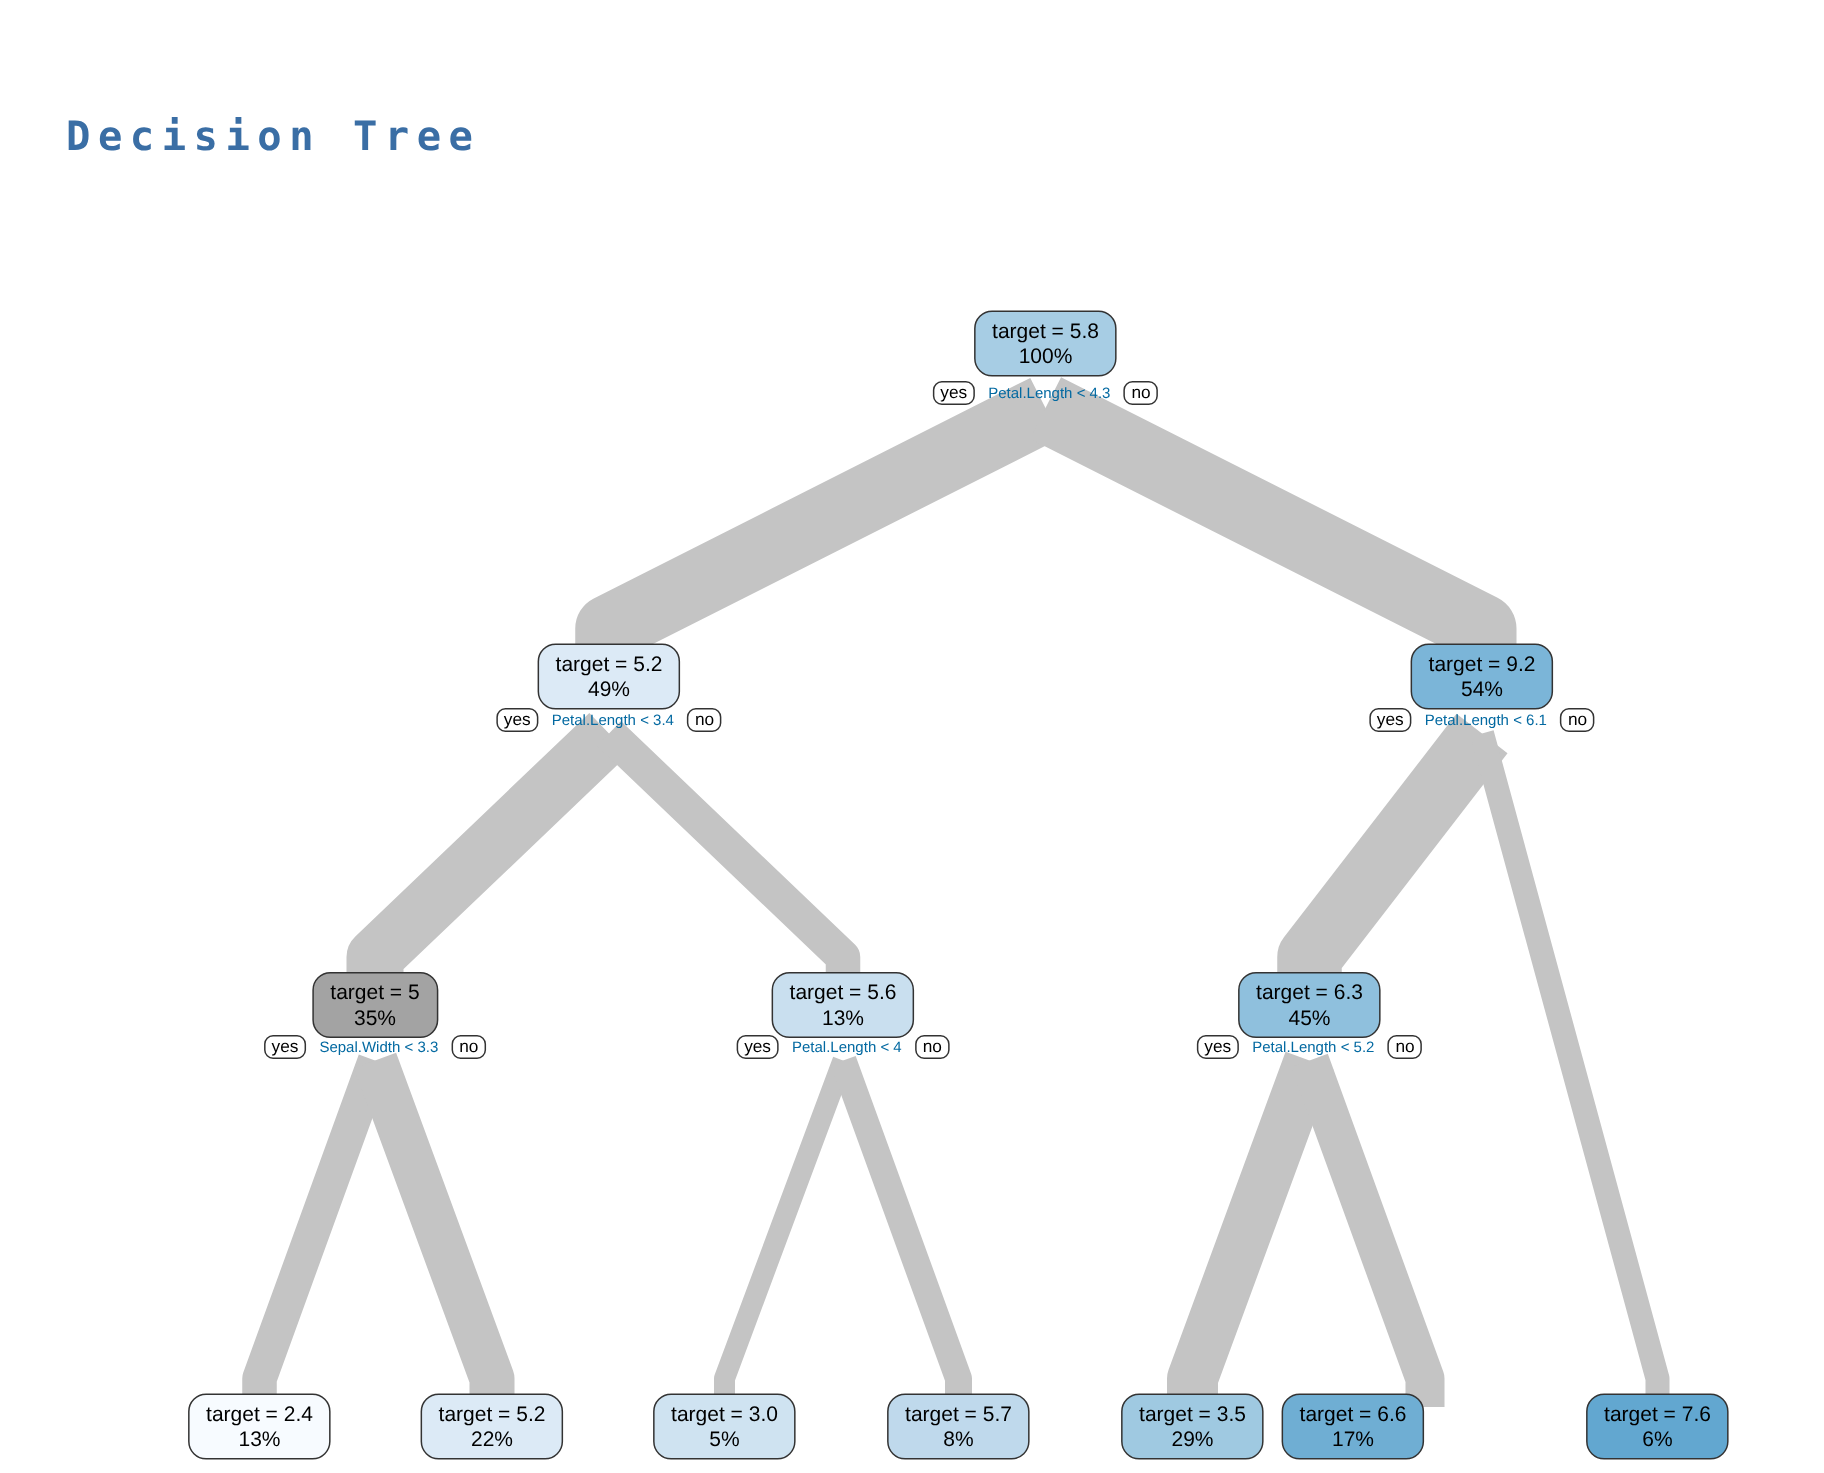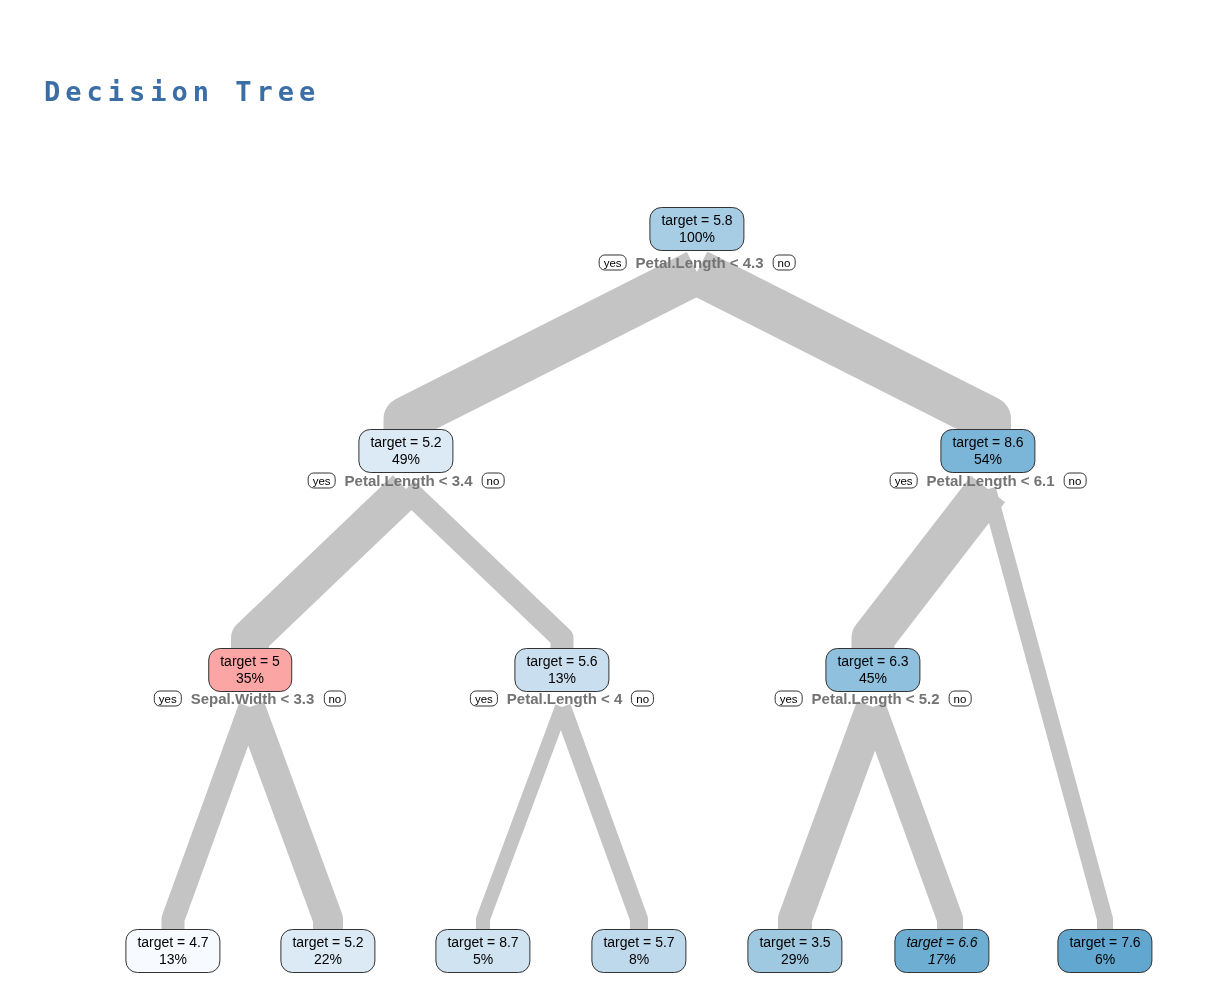--- a/index.html
+++ b/index.html
@@ -43,23 +43,23 @@
   }
   .split-row {
     position: absolute;
     transform: translate(-50%, -50%);
     display: flex;
     align-items: center;
     gap: 9px;
     white-space: nowrap;
   }
   .split-text {
-    font-weight: bold;
-    font-size: 15px;
-    color: #737373;
+    font-weight: normal;
+    font-size: 10px;
+    color: #0369a1;
   }
   .yn {
     border: 1px solid #333333;
     border-radius: 6px;
     background: #ffffff;
     font-size: 11.5px;
     line-height: 14px;
     padding: 0 4px;
     color: #000000;
     text-align: right;
@@ -90,24 +90,24 @@
 
   <div class="node" style="left: 697px; top: 159px; background: rgb(167, 205, 228);">
     <div>target = 5.8</div>
     <div>100%</div>
   </div>
   <div class="node" style="left: 406px; top: 381px; background: rgb(220, 234, 246);">
     <div>target = 5.2</div>
     <div>49%</div>
   </div>
   <div class="node" style="left: 988px; top: 381px; background: rgb(123, 181, 216);">
-    <div>target = 8.6</div>
+    <div>target = 9.2</div>
     <div>54%</div>
   </div>
-  <div class="node" style="left: 250px; top: 600px; background: #fca5a5;">
+  <div class="node" style="left: 250px; top: 600px; background: #a3a3a3;">
     <div>target = 5</div>
     <div>35%</div>
   </div>
   <div class="node" style="left: 562px; top: 600px; background: rgb(201, 223, 239);">
     <div>target = 5.6</div>
     <div>13%</div>
   </div>
   <div class="node" style="left: 873px; top: 600px; background: rgb(143, 192, 221);">
     <div>target = 6.3</div>
     <div>45%</div>
@@ -138,40 +138,40 @@
     <span class="split-text">Petal.Length &lt; 4</span>
     <span class="yn">no</span>
   </div>
   <div class="split-row" style="left:873px; top:650px;">
     <span class="yn">yes</span>
     <span class="split-text">Petal.Length &lt; 5.2</span>
     <span class="yn">no</span>
   </div>
 
   <div class="node" style="left: 173px; top: 881px; background: rgb(247, 251, 255);">
-    <div>target = 4.7</div>
+    <div>target = 2.4</div>
     <div>13%</div>
   </div>
   <div class="node" style="left: 328px; top: 881px; background: rgb(220, 234, 246);">
     <div>target = 5.2</div>
     <div>22%</div>
   </div>
   <div class="node" style="left: 483px; top: 881px; background: rgb(207, 227, 241);">
-    <div>target = 8.7</div>
+    <div>target = 3.0</div>
     <div>5%</div>
   </div>
   <div class="node" style="left: 639px; top: 881px; background: rgb(191, 217, 236);">
     <div>target = 5.7</div>
     <div>8%</div>
   </div>
   <div class="node" style="left: 795px; top: 881px; background: rgb(159, 201, 225);">
     <div>target = 3.5</div>
     <div>29%</div>
   </div>
-  <div class="node" style="left: 942px; top: 881px; background: rgb(111, 174, 211); font-style: italic;">
+  <div class="node" style="left: 902px; top: 881px; background: rgb(111, 174, 211);">
     <div>target = 6.6</div>
     <div>17%</div>
   </div>
   <div class="node" style="left: 1105px; top: 881px; background: rgb(98, 167, 208); padding-left: 11px;">
     <div>target = 7.6</div>
     <div>6%</div>
   </div>
 
 </div>
 

